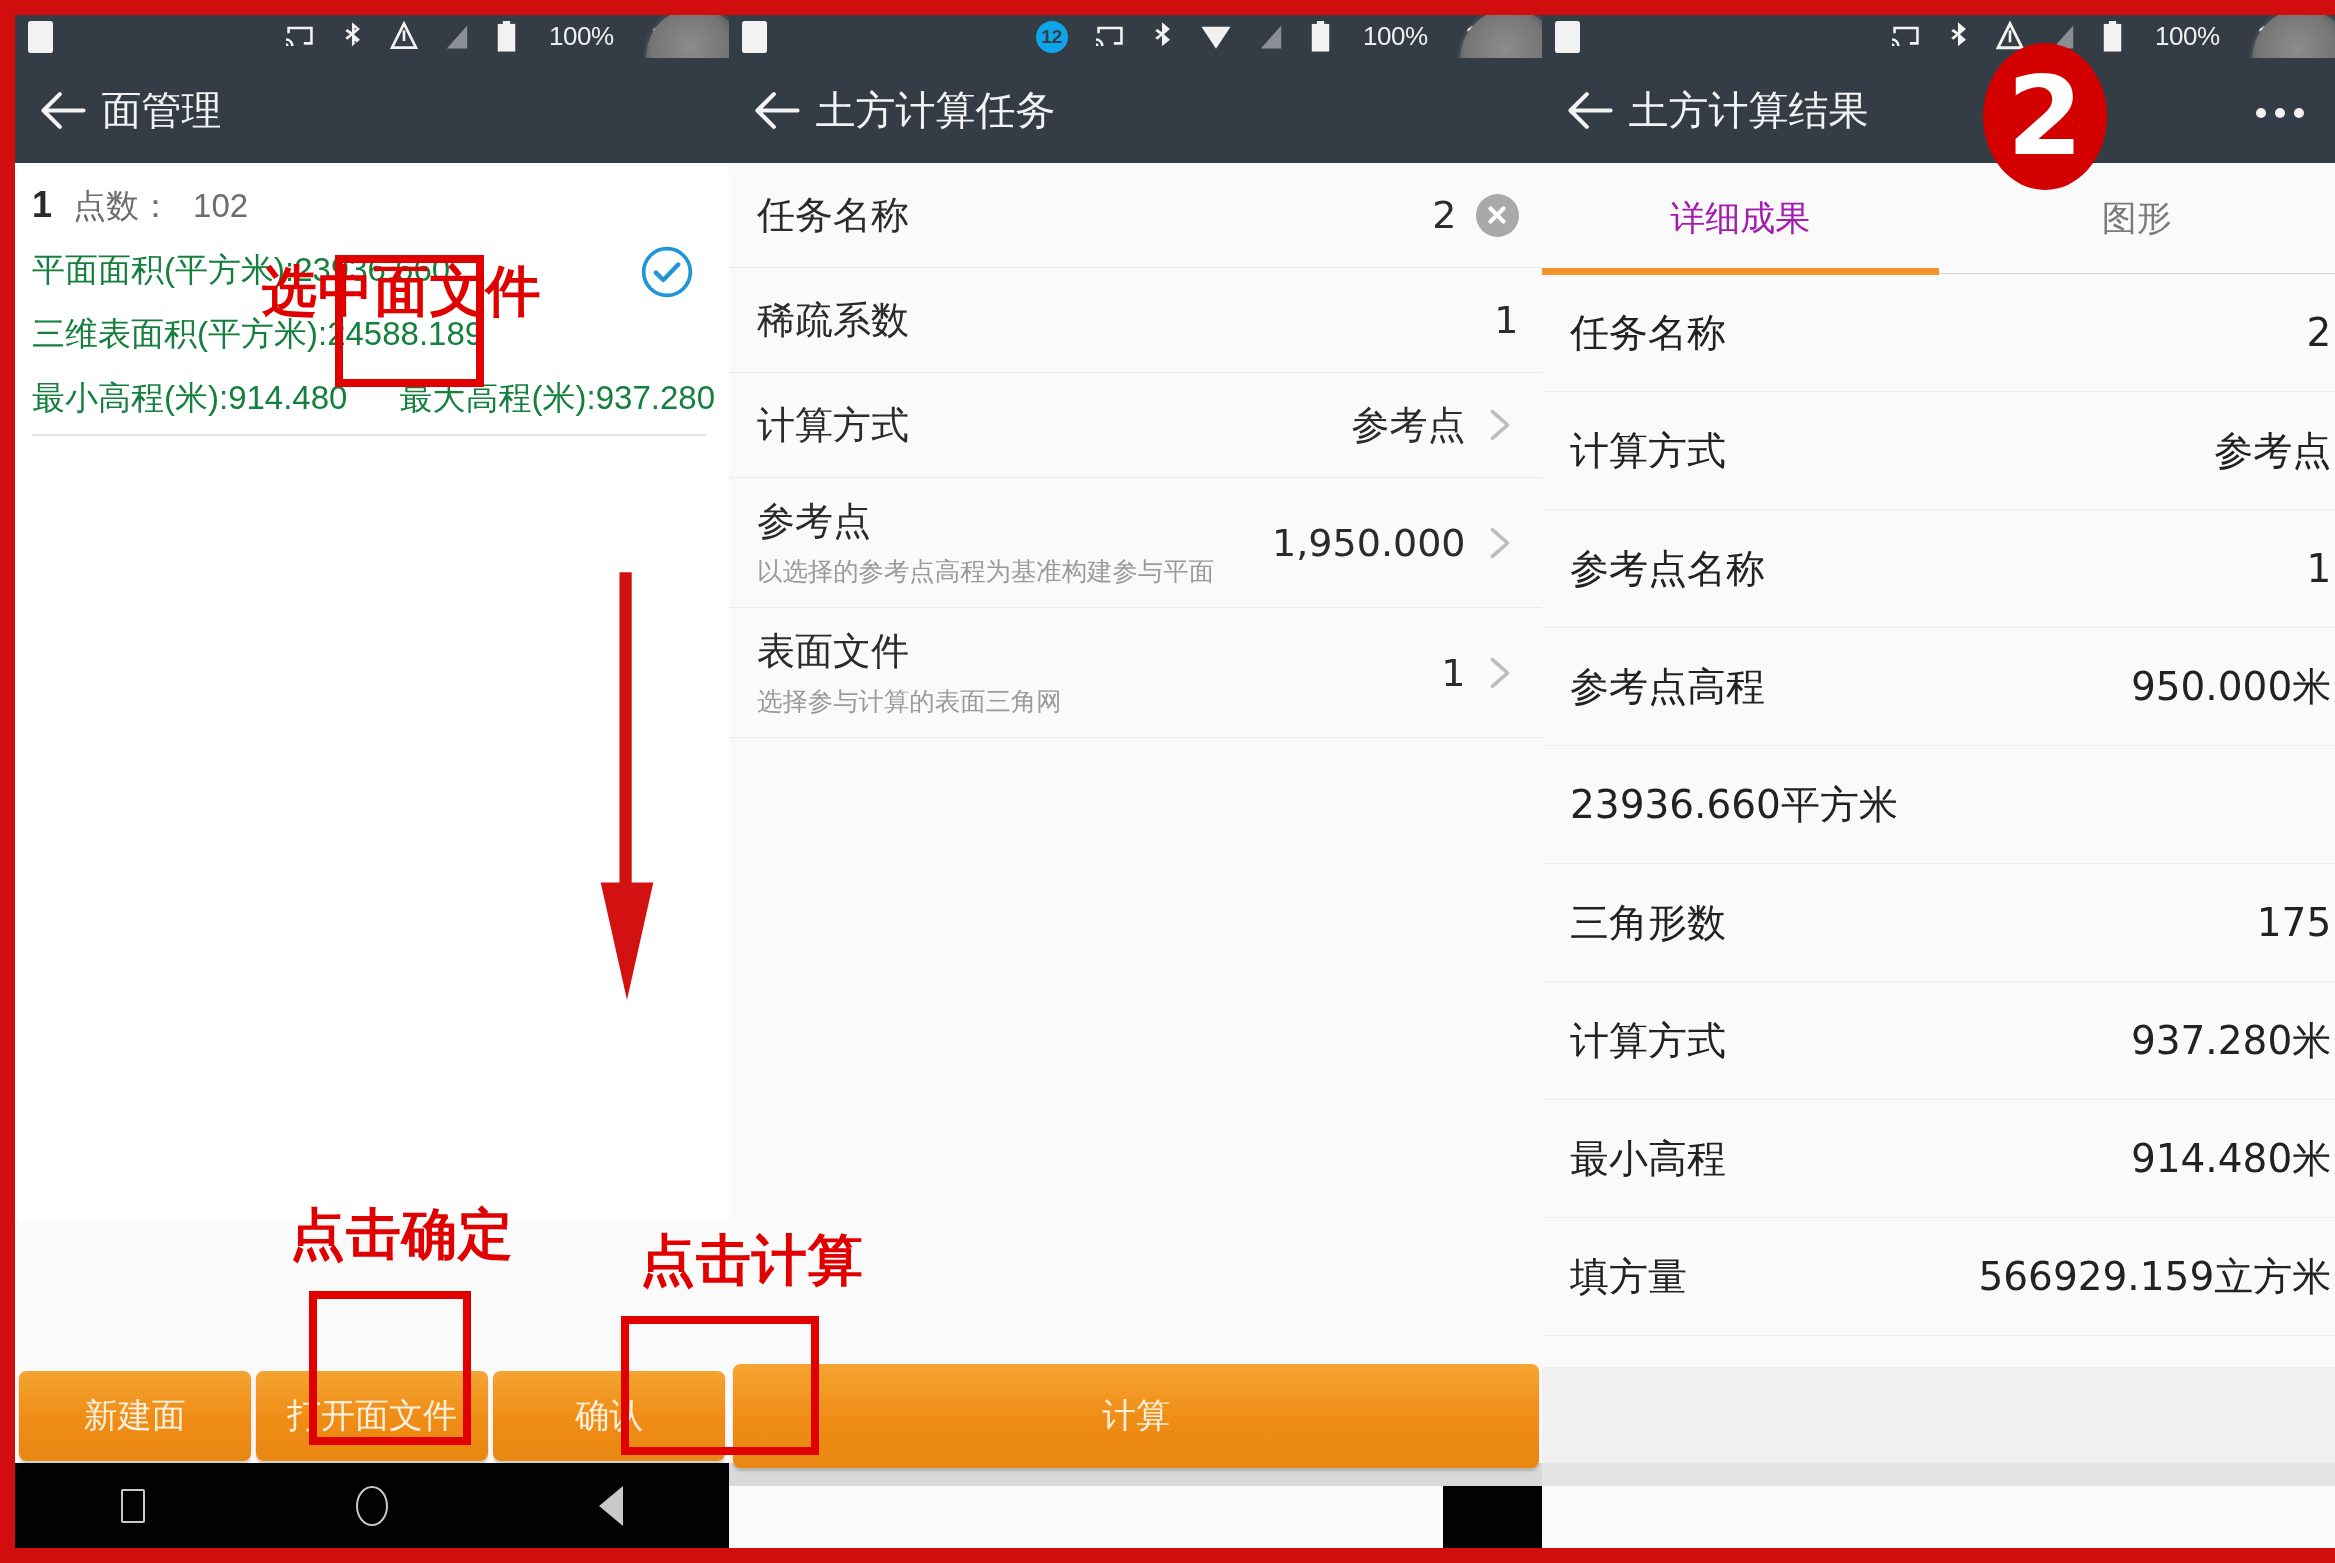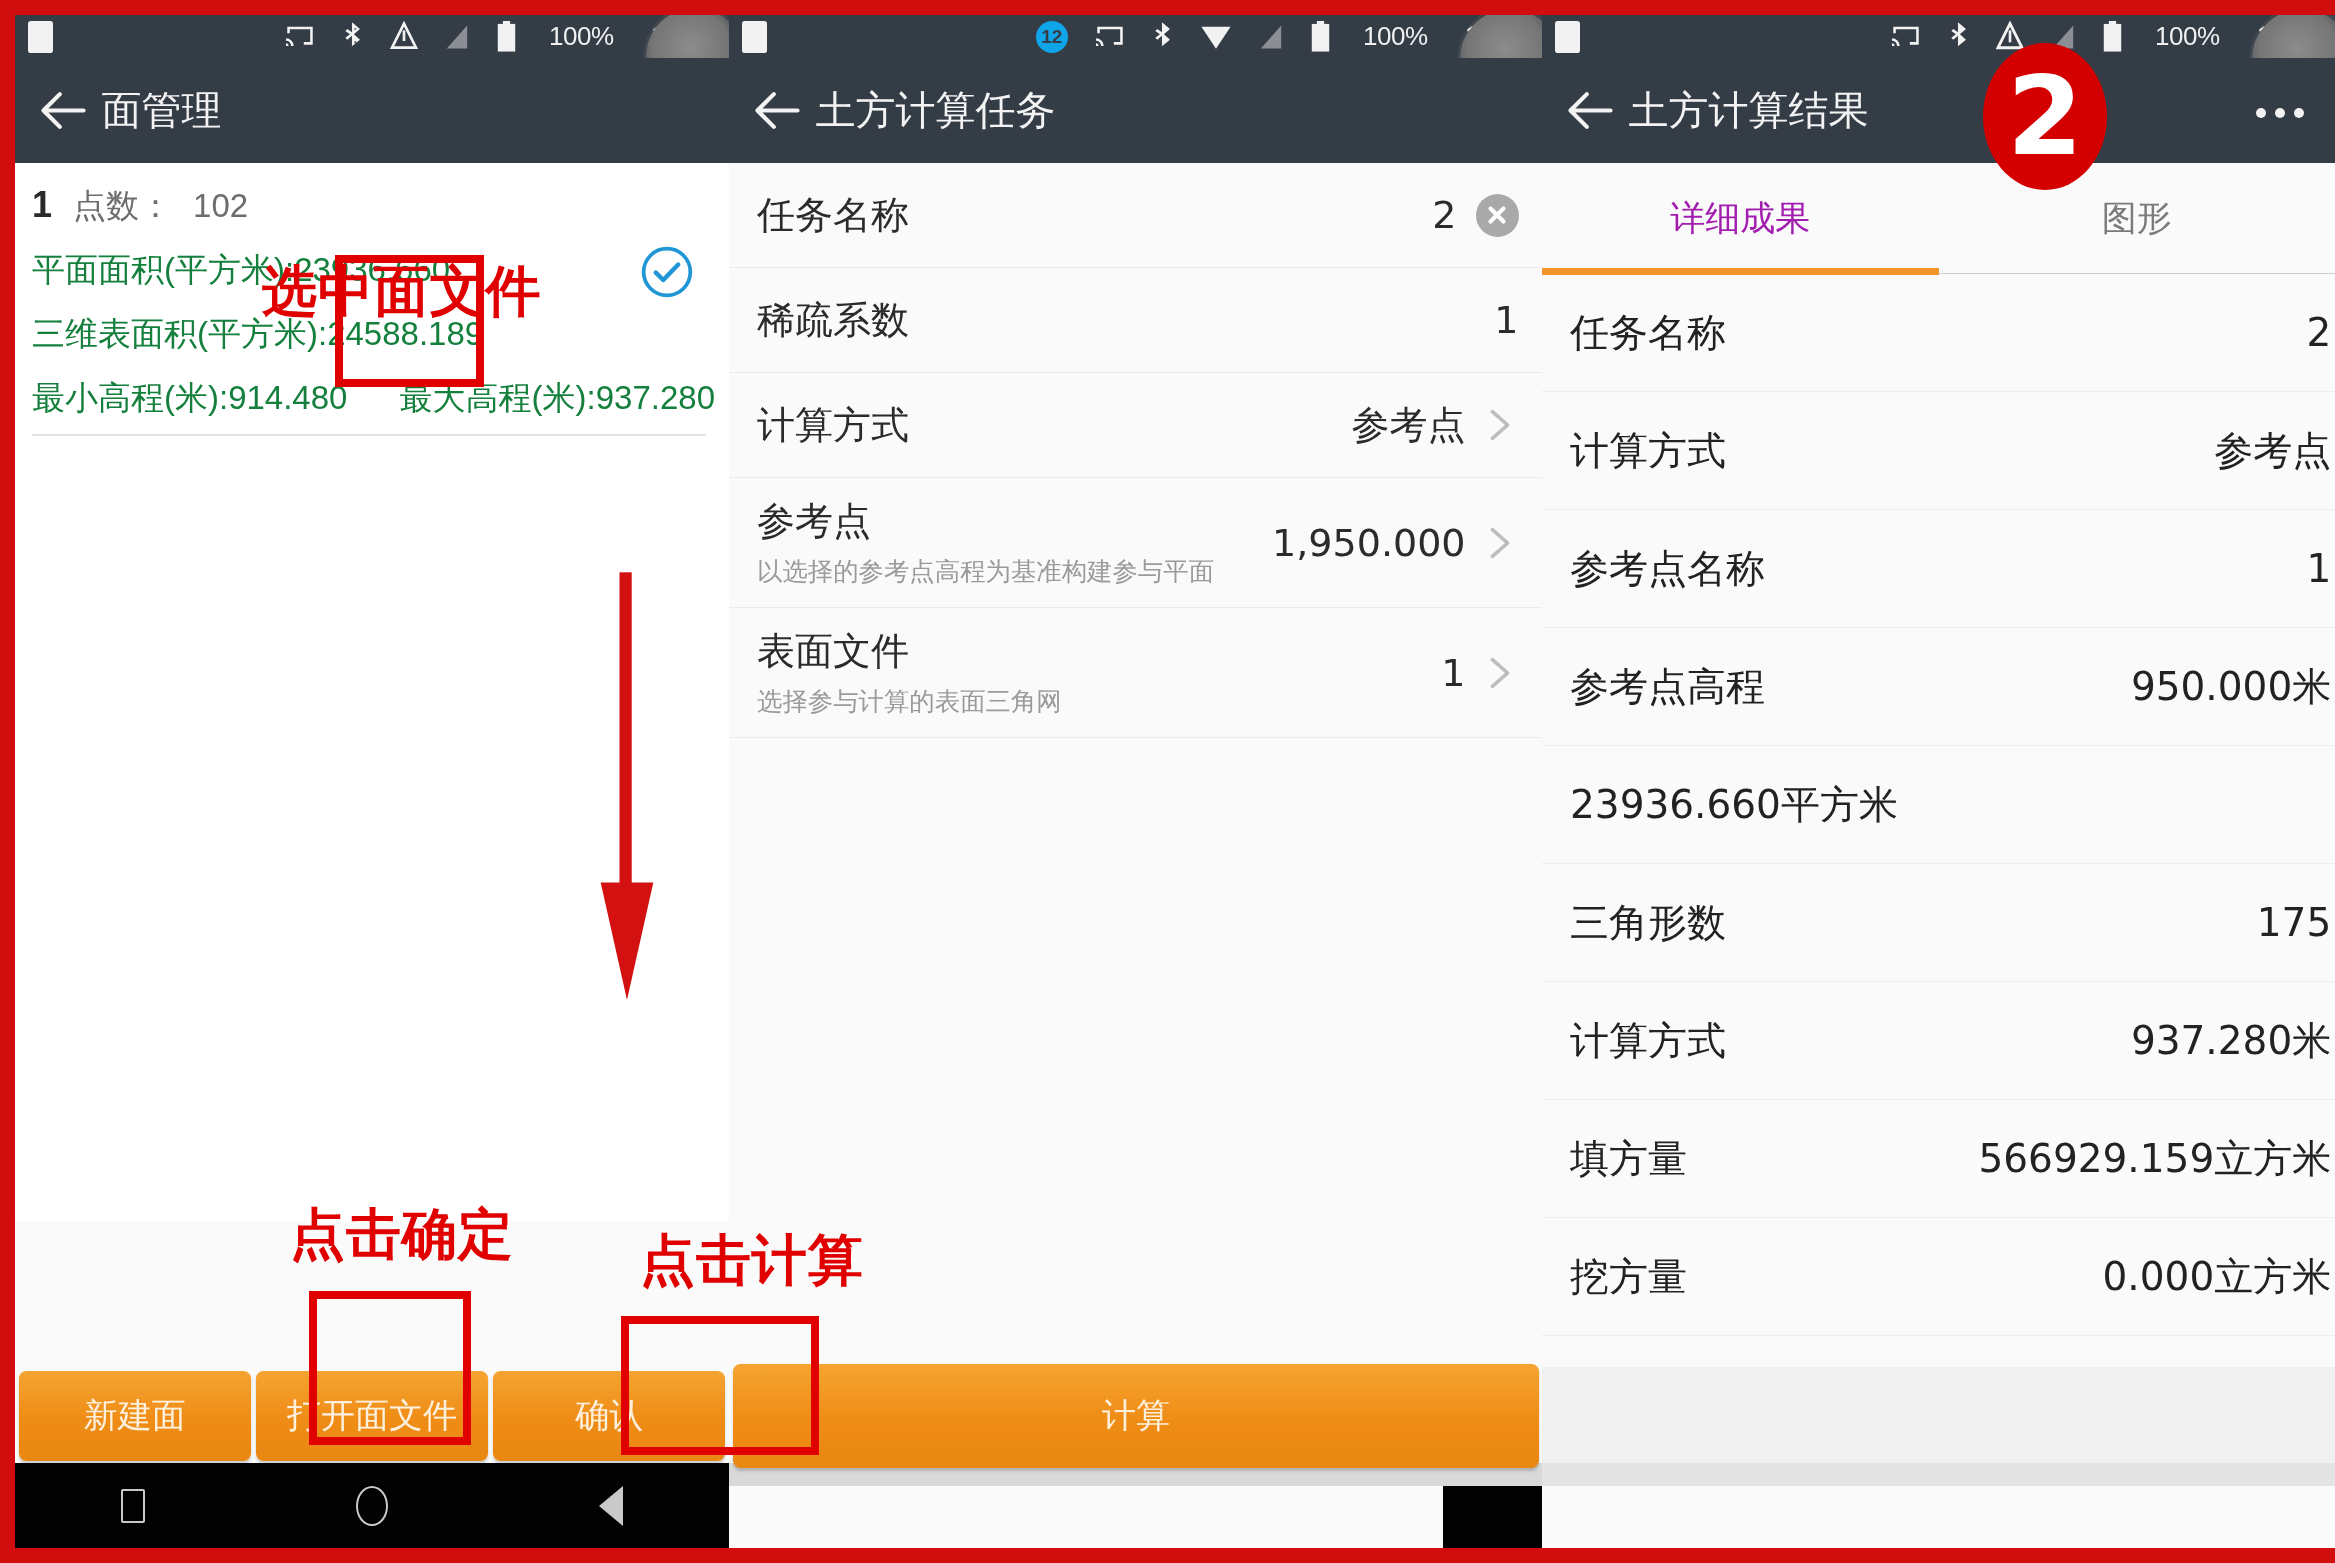--- a/index.html
+++ b/index.html
@@ -524,20 +524,24 @@
       </div>
       <div class="p3-row">
         <span class="lbl">三角形数</span>
         <span class="val">175</span>
       </div>
       <div class="p3-row">
         <span class="lbl">计算方式</span>
         <span class="val">937.280米</span>
       </div>
       <div class="p3-row">
+        <span class="lbl">最小高程</span>
+        <span class="val">914.480米</span>
+      </div>
+      <div class="p3-row">
         <span class="lbl">填方量</span>
         <span class="val">566929.159立方米</span>
       </div>
       <div class="p3-row">
         <span class="lbl">挖方量</span>
         <span class="val">0.000立方米</span>
       </div>
     </div>
 
   </div>

